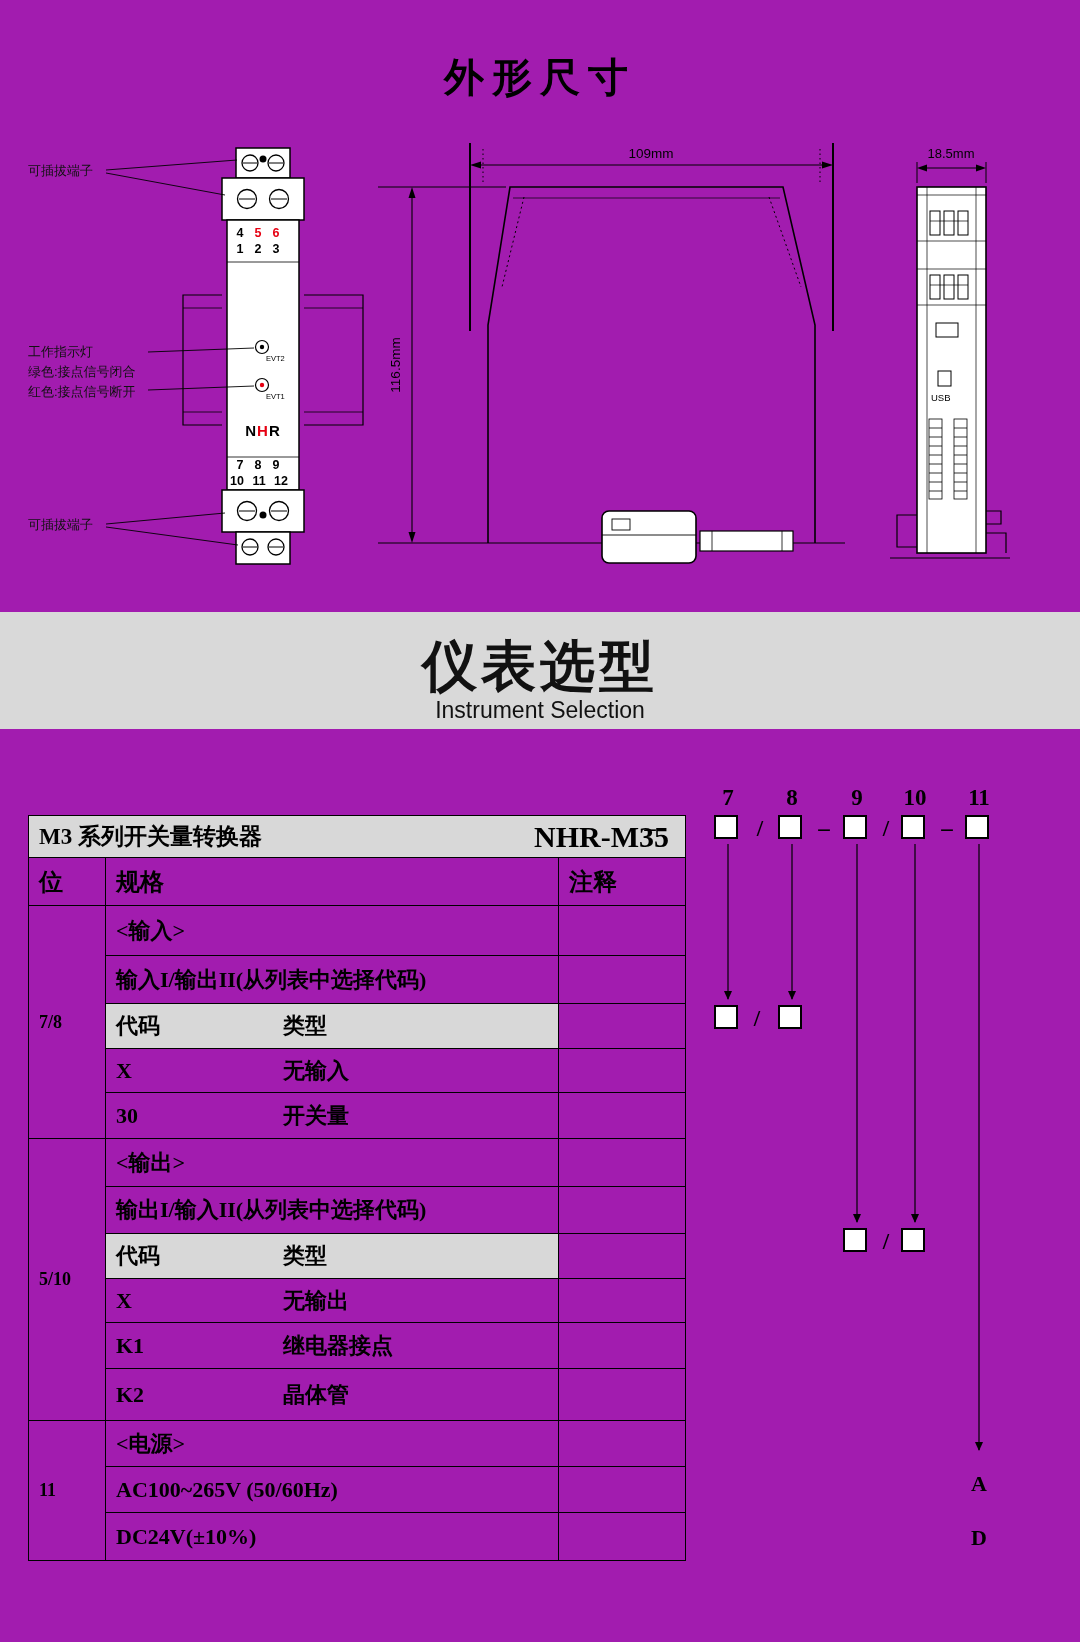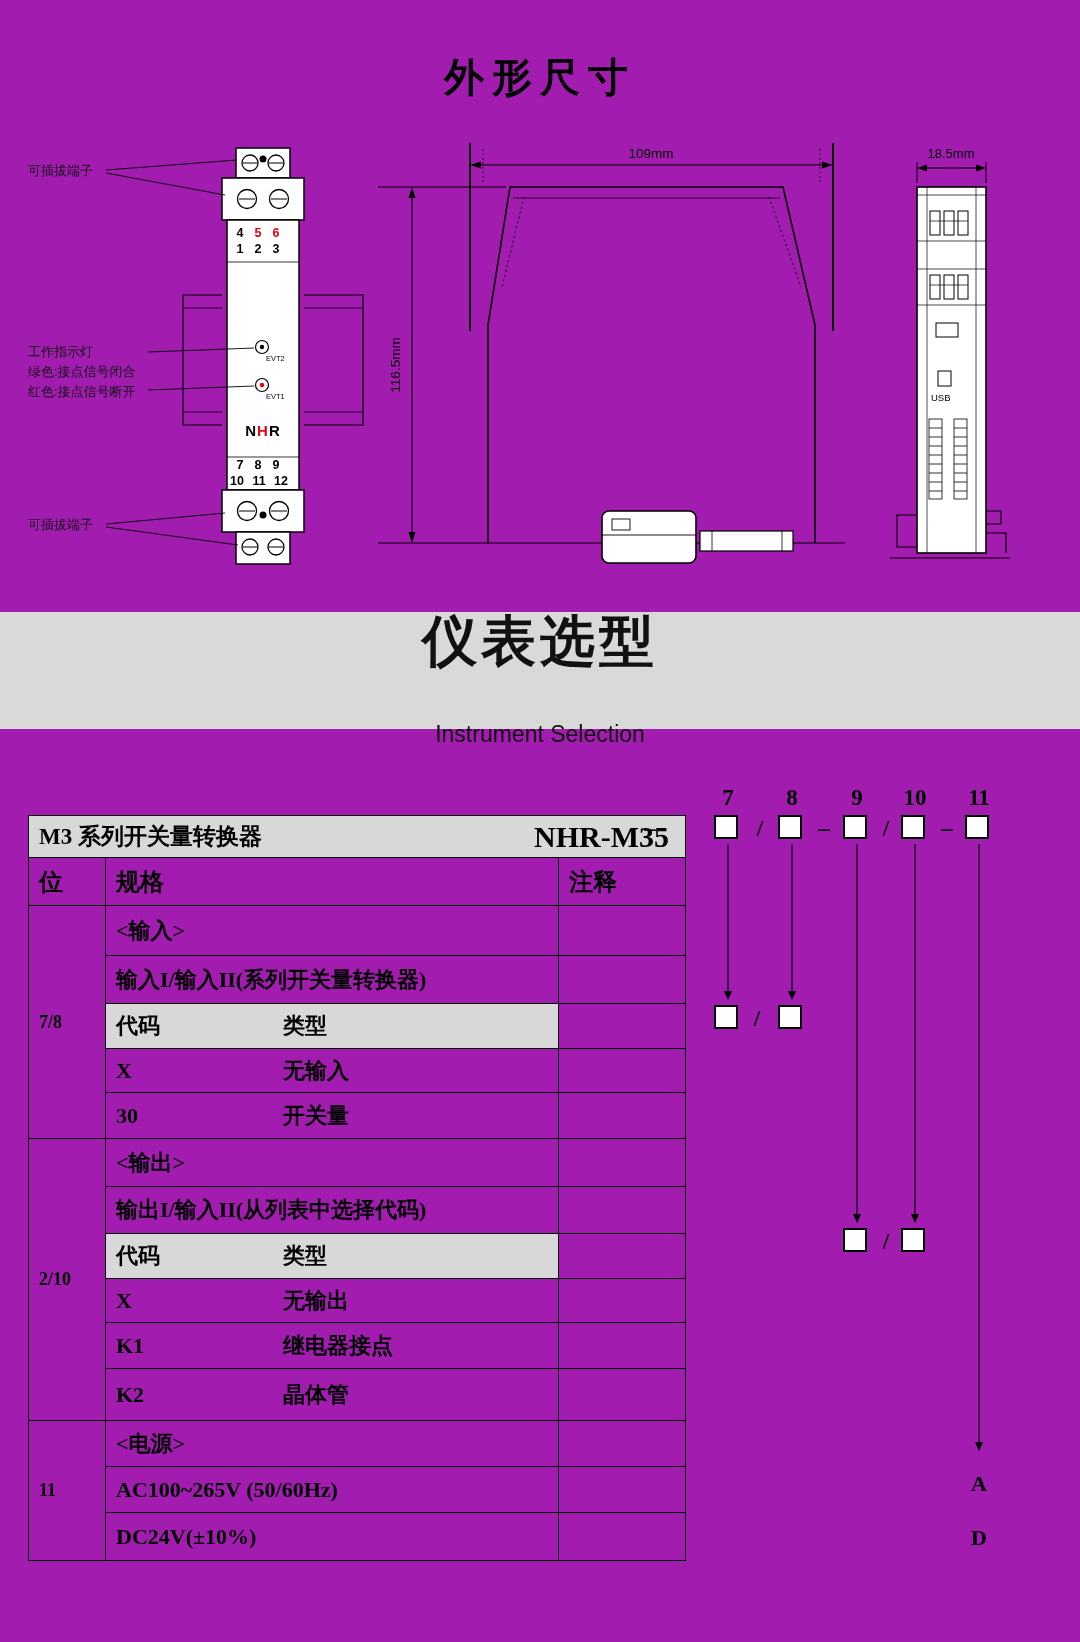--- a/index.html
+++ b/index.html
@@ -3,22 +3,22 @@
 <meta charset="utf-8">
 <style>
   *{margin:0;padding:0;box-sizing:border-box;}
   html,body{background:#fff;}
   .page{position:relative;width:1080px;height:1642px;background:#a21caf;color:#000;
         font-family:"Liberation Sans",sans-serif;overflow:hidden;}
   .main-title{position:absolute;top:50px;left:0;width:100%;text-align:center;
         font-size:40px;font-weight:bold;letter-spacing:8px;}
   .drawing{position:absolute;top:135px;left:0;}
   .banner{position:absolute;top:612px;left:0;width:1080px;height:117px;background:#d9d9d9;text-align:center;}
-  .banner-title{padding-top:4px;font-size:55px;font-weight:bold;letter-spacing:4px;color:#111;line-height:1.1;font-family:Liberation Mono, monospace;}
-  .banner-subtitle{font-size:23px;color:#111;margin-top:44px;}
+  .banner-title{padding-top:24px;font-size:55px;font-weight:bold;letter-spacing:4px;color:#111;line-height:1.1;}
+  .banner-subtitle{font-size:23px;color:#111;}
   .selection{position:absolute;top:760px;left:0;width:1080px;height:882px;}
   .sel-table{position:absolute;left:28px;top:55px;width:657px;border-collapse:collapse;table-layout:fixed;
         font-family:"Liberation Serif",serif;font-weight:bold;font-size:22px;color:#000;}
   .sel-table td{border:1px solid #000;padding:0 0 0 10px;vertical-align:middle;overflow:hidden;}
   .sel-table .gray{background:#d8d8d8;}
   .head-cell{position:relative;}
   .series{font-size:23px;text-align:right;}
   .model{position:absolute;left:505px;top:50%;transform:translateY(-50%);font-size:30px;}
   .colhead{font-size:24px;}
   .pos-cell{vertical-align:top;padding-top:10px;font-size:18px;}
@@ -200,21 +200,21 @@
         <td class="colhead">规格</td>
         <td class="colhead">注释</td>
       </tr>
 
       <tr style="height:50px">
         <td rowspan="5" class="pos-cell">7/8</td>
         <td>&lt;输入&gt;</td>
         <td></td>
       </tr>
       <tr style="height:48px">
-        <td>输入I/输入II(系列开关量转换器)</td>
+        <td>输入I/输出II(从列表中选择代码)</td>
         <td></td>
       </tr>
       <tr style="height:45px">
         <td class="gray">
           <span class="code-col">代码</span><span>类型</span>
         </td>
         <td></td>
       </tr>
       <tr style="height:44px">
         <td>
@@ -223,21 +223,21 @@
         <td></td>
       </tr>
       <tr style="height:46px">
         <td>
           <span class="code-col">30</span><span>开关量</span>
         </td>
         <td></td>
       </tr>
 
       <tr style="height:48px">
-        <td rowspan="6" class="pos-cell">2/10</td>
+        <td rowspan="6" class="pos-cell">5/10</td>
         <td>&lt;输出&gt;</td>
         <td></td>
       </tr>
       <tr style="height:47px">
         <td>输出I/输入II(从列表中选择代码)</td>
         <td></td>
       </tr>
       <tr style="height:45px">
         <td class="gray">
           <span class="code-col">代码</span><span>类型</span>

